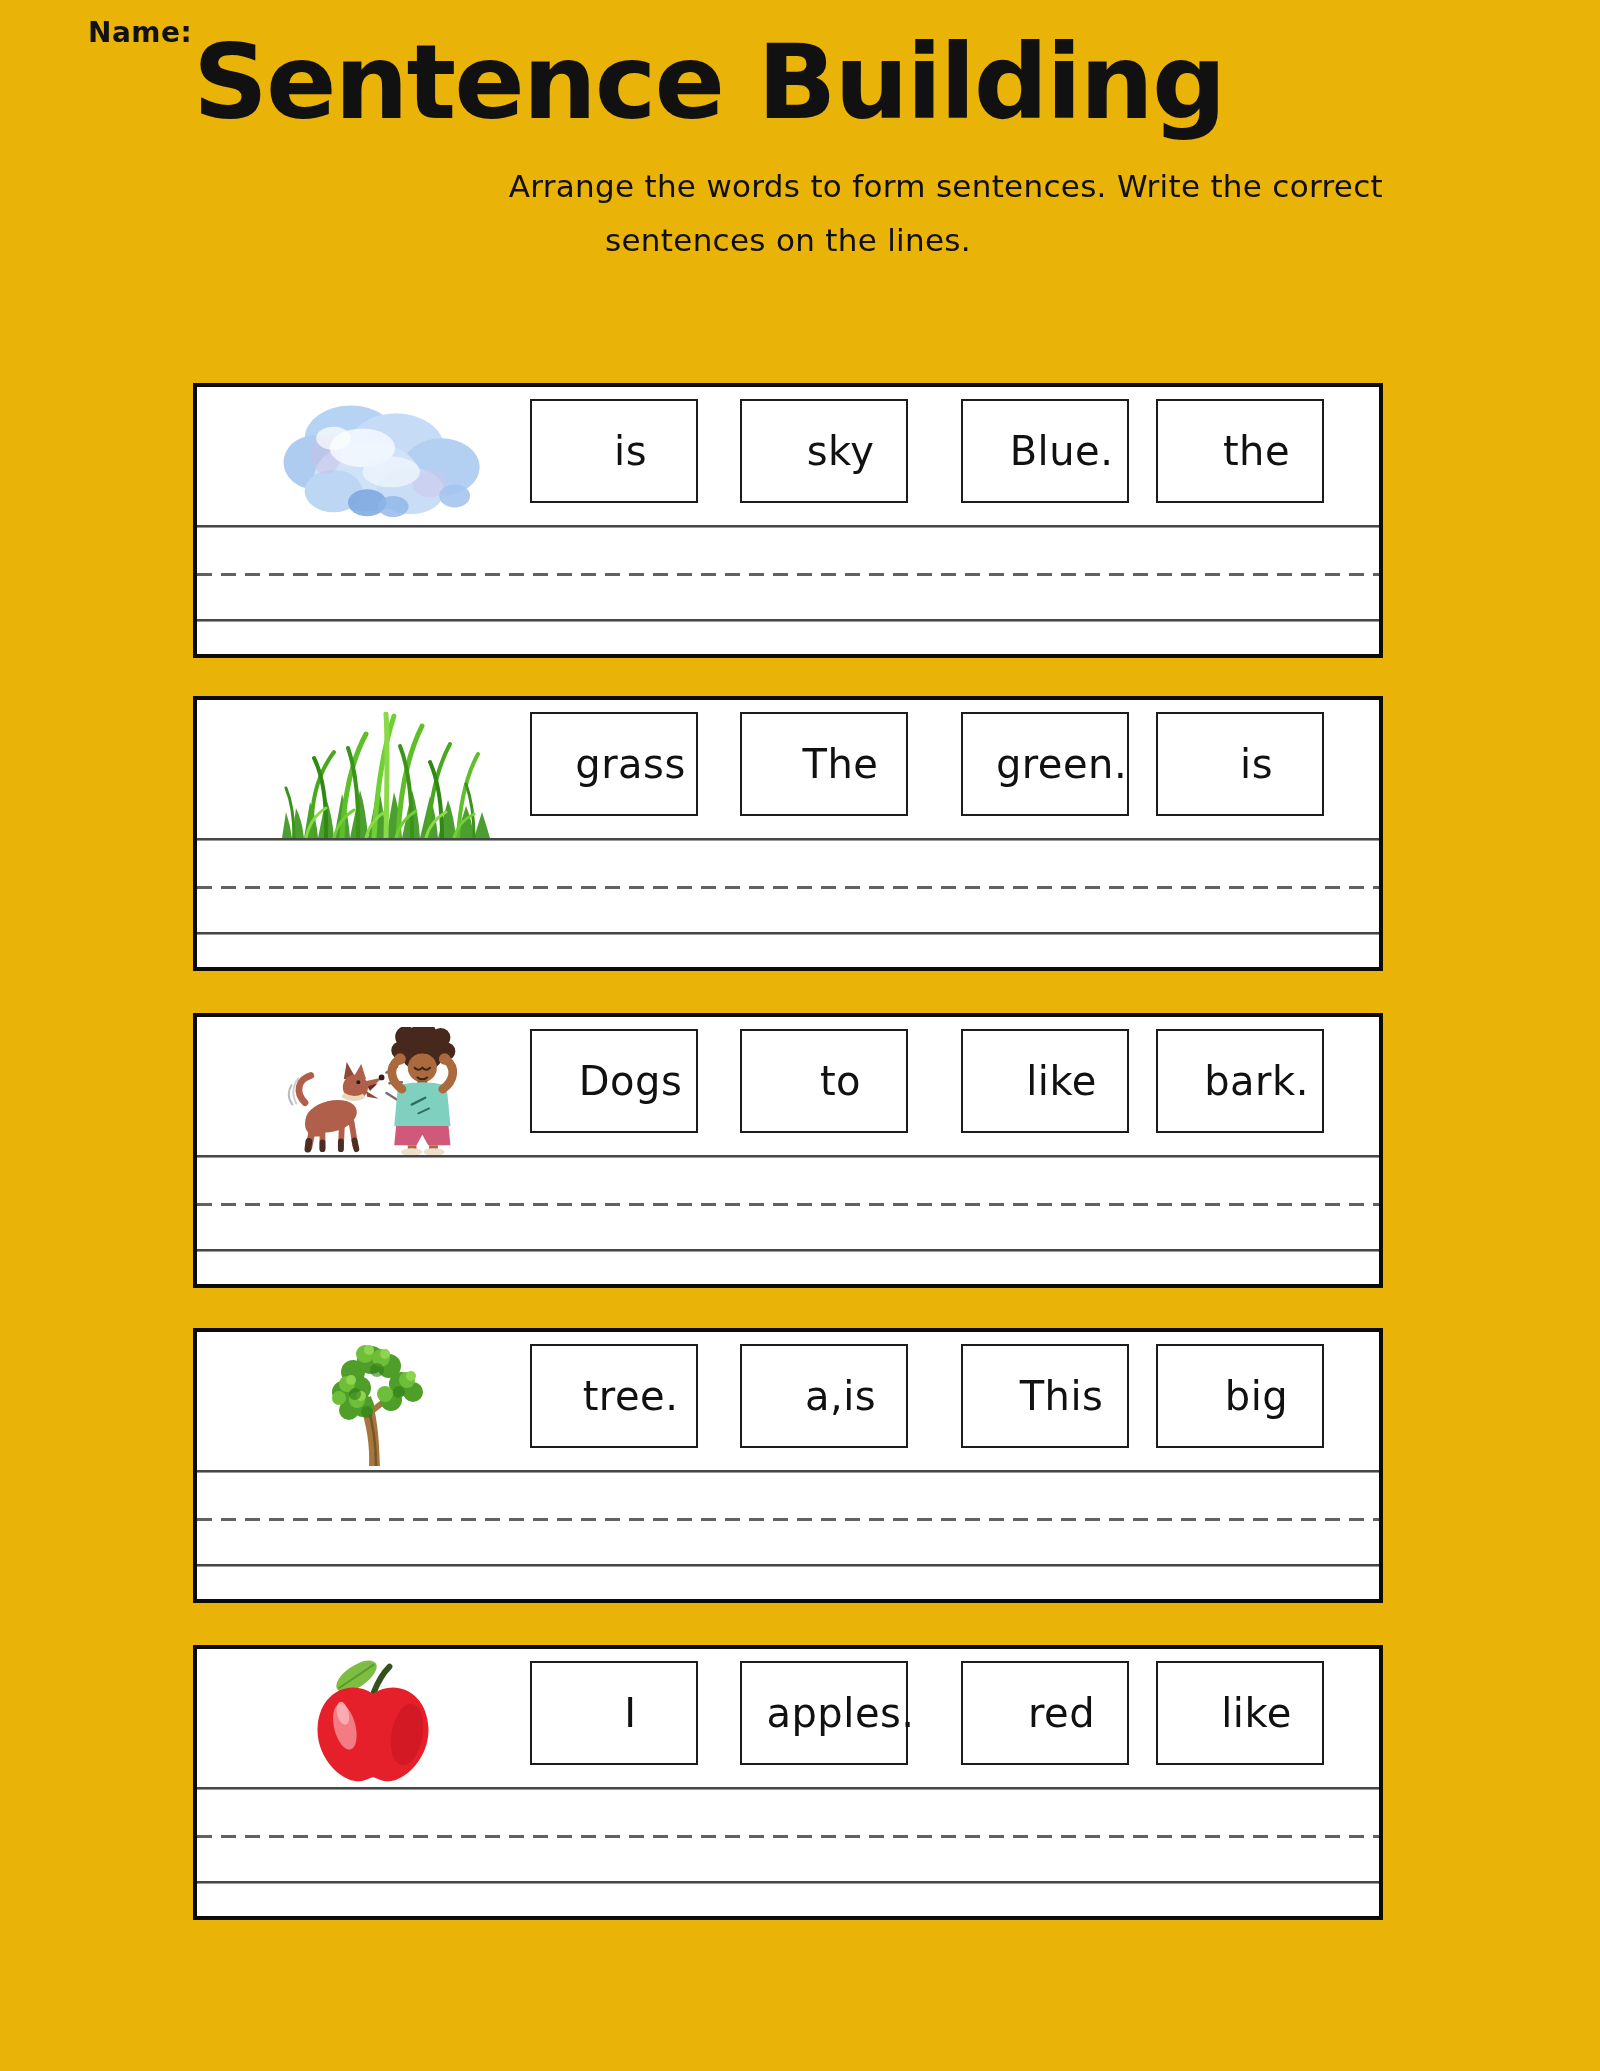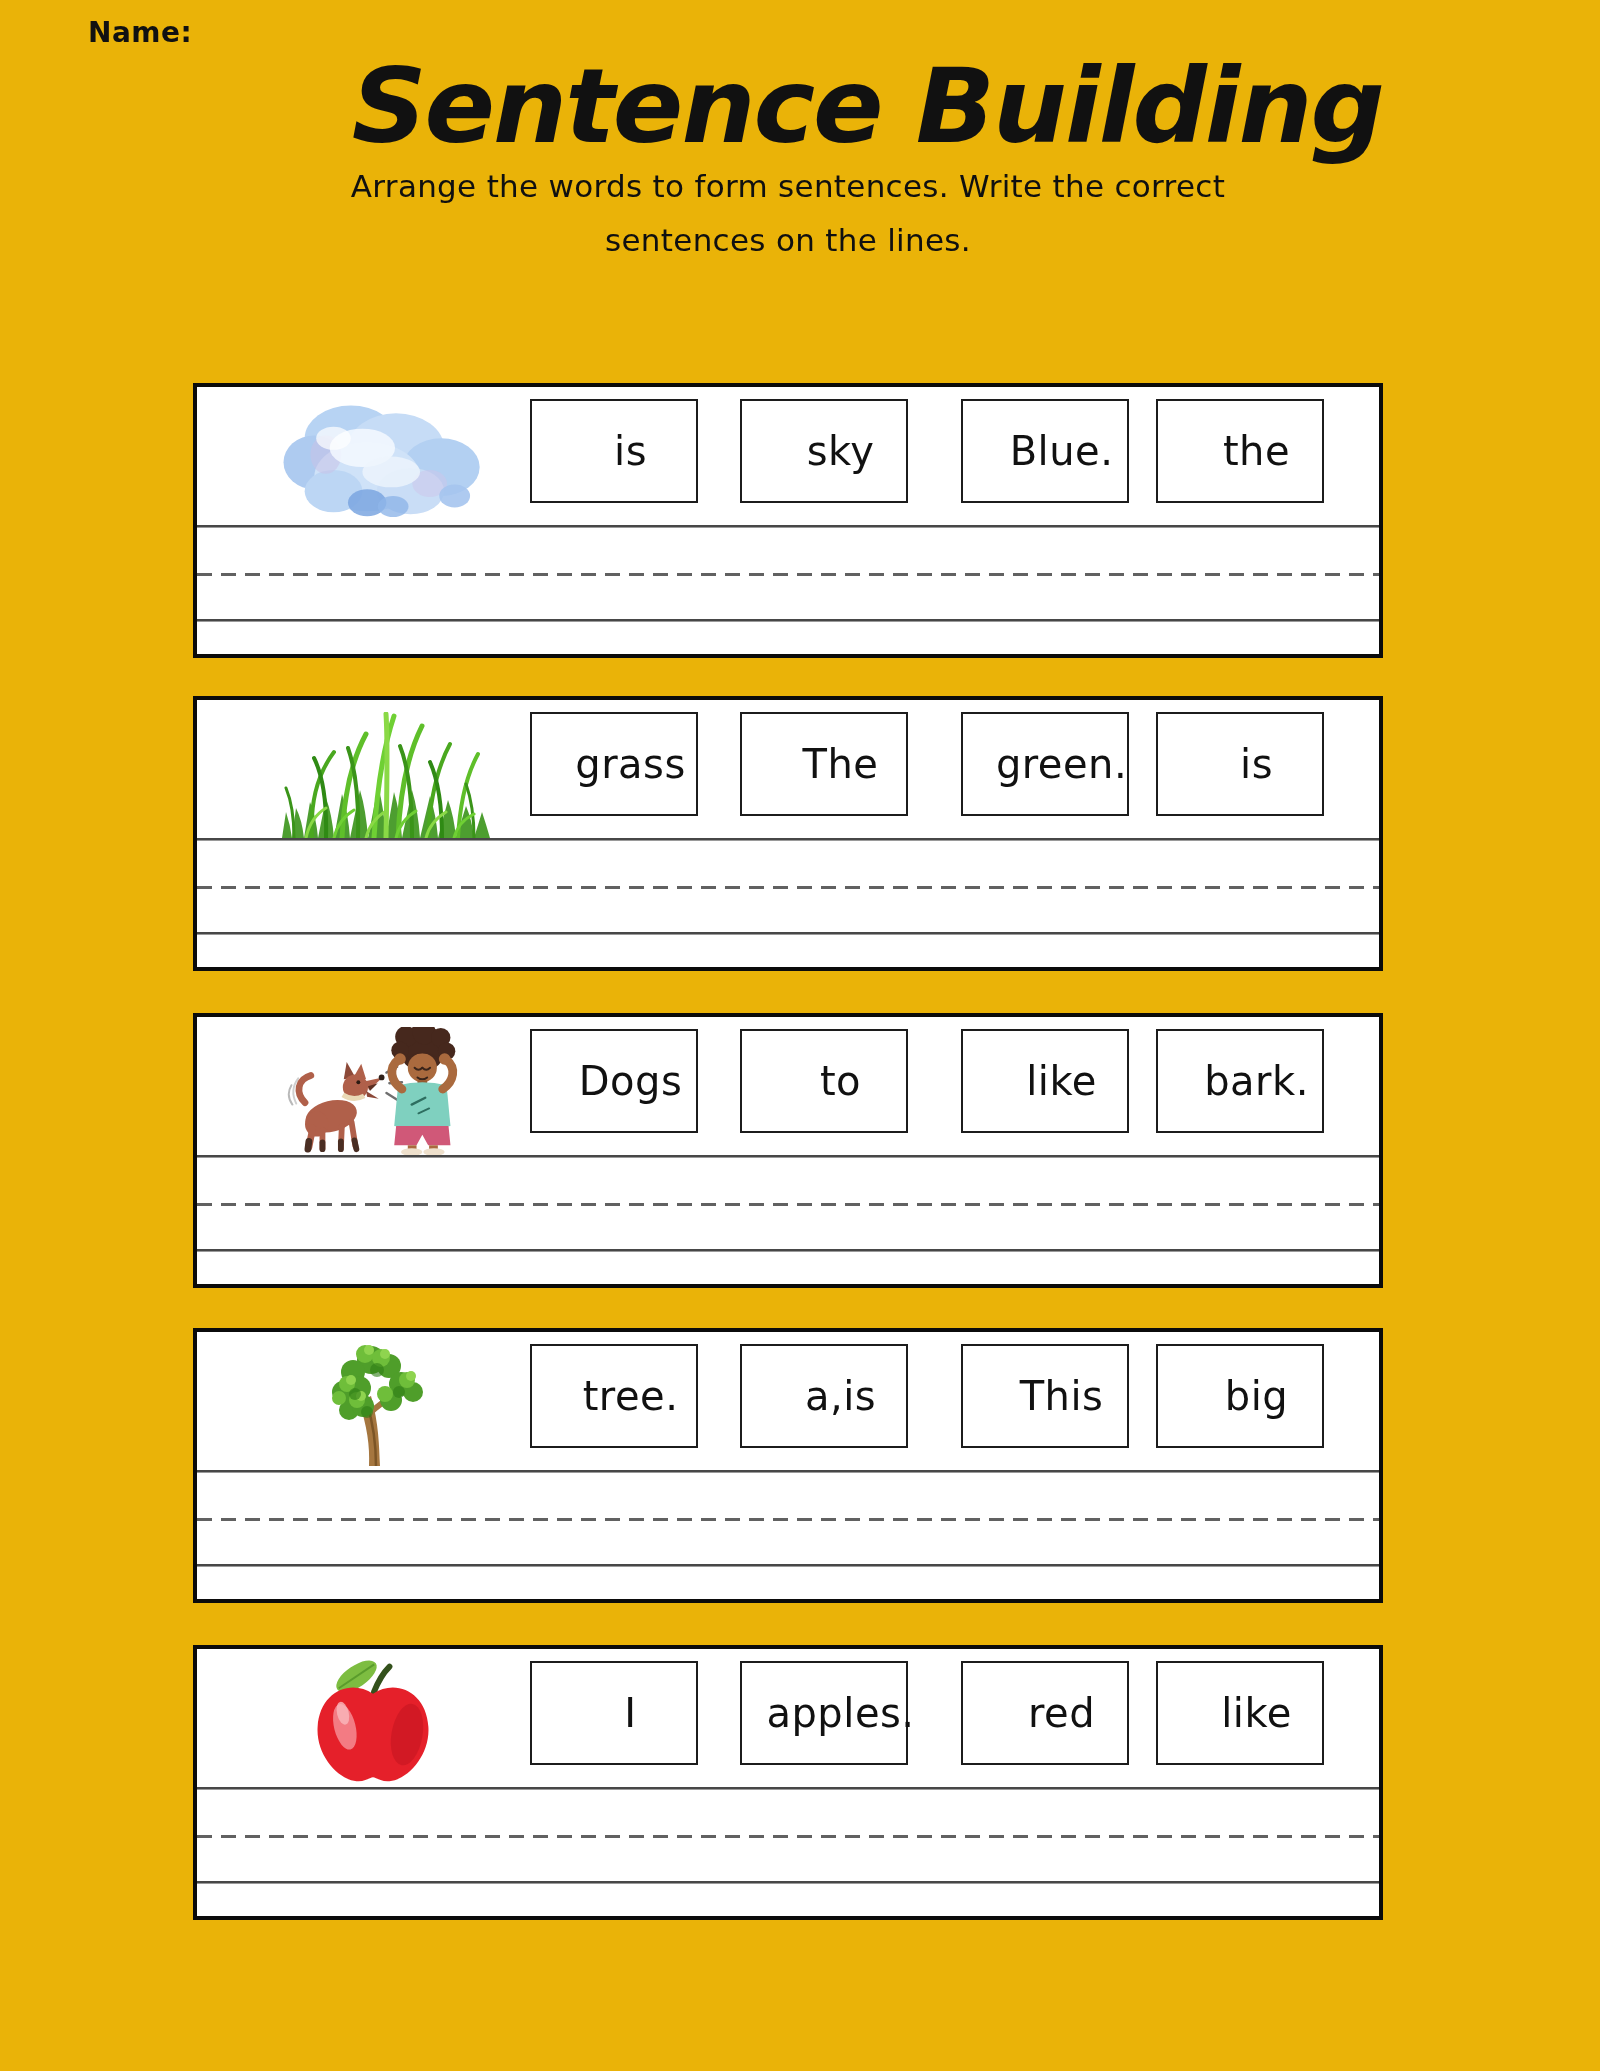--- a/index.html
+++ b/index.html
@@ -6,28 +6,28 @@
   .page{
     position:relative;width:1600px;height:2071px;background:#eab308;
     font-family:"DejaVu Sans","Liberation Sans",sans-serif;color:#111;
     overflow:hidden;
   }
   .name-label{
     position:absolute;left:88px;top:16px;font-size:28px;font-weight:600;
     letter-spacing:.5px;
   }
   .title{
-    position:absolute;left:193px;top:52px;width:1190px;text-align:right;
-    font-size:104px;font-weight:bold;letter-spacing:-2px;line-height:1.05;font-style:italic;
+    position:absolute;left:193px;top:28px;width:1190px;text-align:left;
+    font-size:104px;font-weight:bold;letter-spacing:-2px;line-height:1.05;
   }
   .instr{
     position:absolute;left:193px;width:1190px;text-align:center;
     font-size:31px;font-weight:500;letter-spacing:.3px;color:#101010;
   }
-  .instr.l1{top:168px;}
+  .instr.l1{top:168px;text-align:right;}
   .instr.l2{top:222px;}
   .row{
     position:absolute;left:193px;width:1190px;height:275px;
     border:4px solid #0b0b0b;box-sizing:border-box;background:#fff;
   }
   .row.r1{top:383px;}
   .row.r2{top:696px;}
   .row.r3{top:1013px;}
   .row.r4{top:1328px;}
   .row.r5{top:1645px;}

